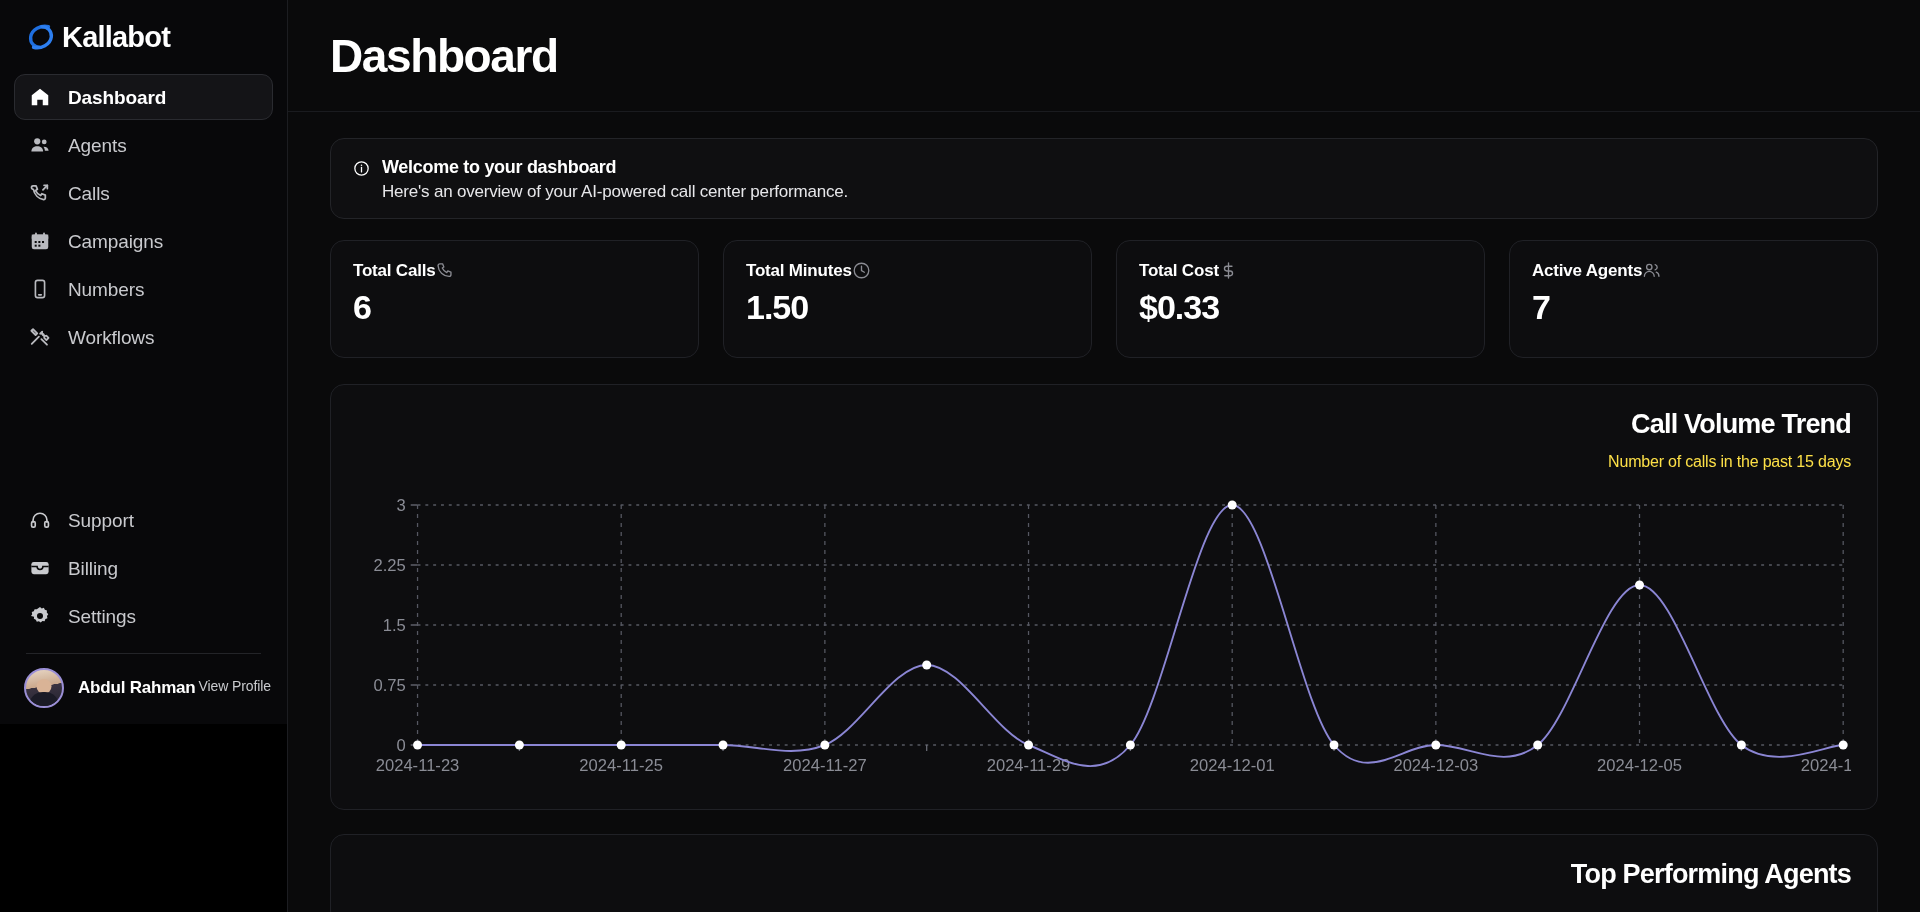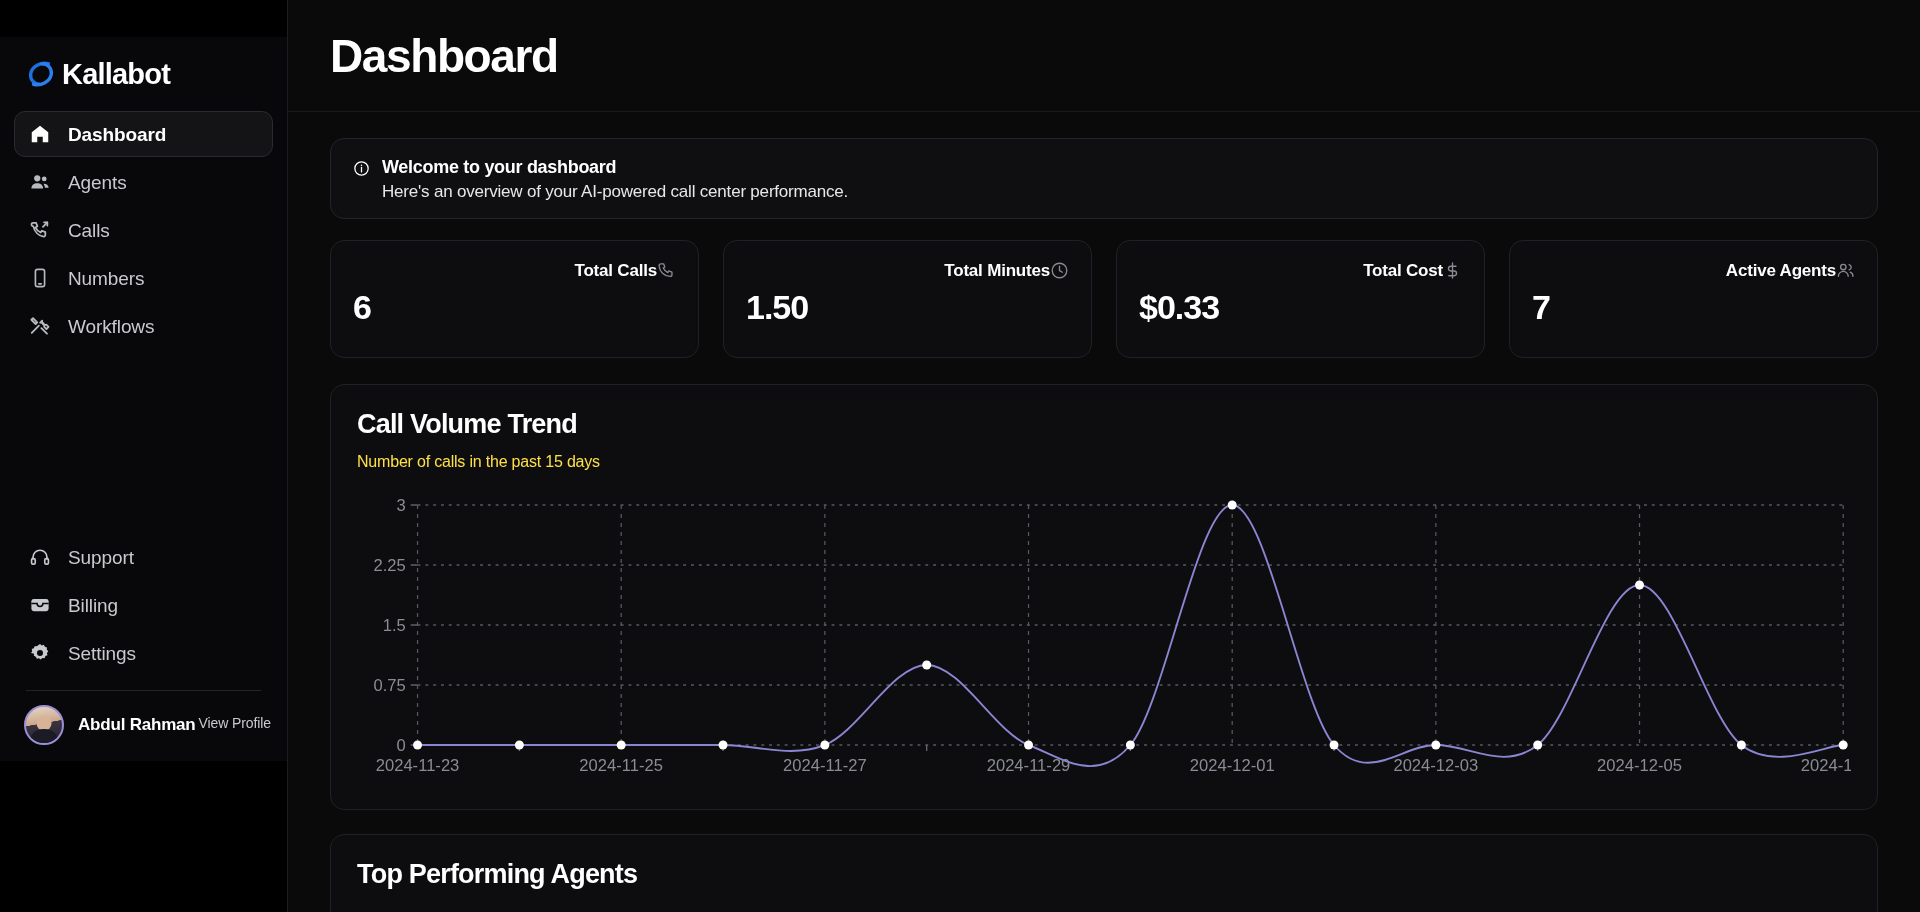--- a/index.html
+++ b/index.html
@@ -11,21 +11,20 @@
   }
   .app { display: flex; width: 1920px; height: 912px; background:#000; }
 
   
   .sidebar {
     width: 287px; height: 724px;
     background: #08080a;
     display: flex; flex-direction: column;
     flex: 0 0 287px;
     position: relative;
-    margin-top: 37px;
   }
   .brand {
     display: flex; align-items: center; gap: 6px;
     padding: 22px 0 18px 26px;
   }
   .brand-mark { width: 30px; height: 30px; flex: 0 0 30px; }
   .brand-text {
     font-size: 29px; font-weight: 700; color: #ffffff;
     letter-spacing: -0.8px; line-height: 1; position: relative;
   }
@@ -109,32 +108,33 @@
   .banner-sub { font-size: 17px; font-weight: 500; color: #e7e7ea; letter-spacing:-0.2px; }
 
   .stats { display: grid; grid-template-columns: repeat(4, 1fr); gap: 24px; margin-bottom: 26px; }
   .stat-card {
     background: #0d0d0f;
     border: 1px solid #202126;
     border-radius: 14px;
     padding: 20px 22px 22px 22px;
     height: 118px;
   }
-  .stat-top { display:flex; align-items:flex-start; justify-content:flex-end; }
+  .stat-top { display:flex; align-items:flex-start; justify-content:flex-start; }
   .stat-label { font-size: 17px; font-weight: 700; color:#ffffff; letter-spacing:-0.2px; }
   .stat-icon { width:19px; height:19px; color:#8a8b92; }
   .stat-icon svg{ width:19px; height:19px; display:block; }
   .stat-value { font-size: 34px; font-weight: 700; color:#ffffff; letter-spacing:-1px; margin-top: 9px; line-height:1; }
 
   .panel {
     background: #0d0d0f;
     border: 1px solid #202126;
     border-radius: 14px;
     padding: 24px 26px 20px 26px;
     margin-bottom: 24px;
+    text-align: right;
   }
   .panel-title { font-size: 27px; font-weight: 700; color:#ffffff; letter-spacing:-0.8px; }
   .panel-sub { font-size: 16px; font-weight: 500; color:#fde047; letter-spacing:-0.2px; margin-top: 13px; }
   .chart-wrap { margin-top: 18px; height: 300px; position: relative; }
   .chart-wrap svg { display:block; width:100%; height:100%; }
   .panel.agents { padding-bottom: 34px; }
 </style>
 </head>
 <body>
 
@@ -179,20 +179,36 @@
         <span class="nav-icon">
           <svg viewBox="0 0 24 24" fill="none" stroke="#b9babf" stroke-width="1.9" stroke-linecap="round" stroke-linejoin="round">
             <path d="M4.5 4.2h3.2l1.5 3.8-2 1.3a11.5 11.5 0 0 0 5.5 5.5l1.3-2 3.8 1.5v3.2A1.7 1.7 0 0 1 16 19.2 14 14 0 0 1 4.8 8 1.7 1.7 0 0 1 4.5 4.2z"></path>
             <path d="M15.2 8.6 20 3.8"></path>
               <path d="M16.4 3.6H20v3.6"></path>
           </svg>
         </span>
         <span class="nav-label">Calls</span>
       </div>
 
+      <div class="nav-item">
+        <span class="nav-icon">
+          <svg viewBox="0 0 24 24" fill="#b9babf">
+              <rect x="3" y="5" width="18" height="16" rx="2.4"></rect>
+              <rect x="3" y="5" width="18" height="4.6" fill="#b9babf"></rect>
+              <rect x="6.2" y="12" width="2.2" height="2.2" fill="#0a0a0b"></rect>
+              <rect x="10.2" y="12" width="2.2" height="2.2" fill="#0a0a0b"></rect>
+              <rect x="14.2" y="12" width="2.2" height="2.2" fill="#0a0a0b"></rect>
+              <rect x="6.2" y="16" width="2.2" height="2.2" fill="#0a0a0b"></rect>
+              <rect x="10.2" y="16" width="2.2" height="2.2" fill="#0a0a0b"></rect>
+              <rect x="6.6" y="2.6" width="2" height="4" rx="1" fill="#b9babf"></rect>
+              <rect x="15.4" y="2.6" width="2" height="4" rx="1" fill="#b9babf"></rect>
+            </svg>
+        </span>
+        <span class="nav-label">Campaigns</span>
+      </div>
 
 
       <div class="nav-item">
         <span class="nav-icon">
           <svg viewBox="0 0 24 24" fill="none" stroke="#b9babf" stroke-width="1.8">
               <rect x="7" y="2.6" width="10" height="18.8" rx="2.4"></rect>
               <path d="M10.6 18.4h2.8" stroke-linecap="round"></path>
             </svg>
         </span>
         <span class="nav-label">Numbers</span>

